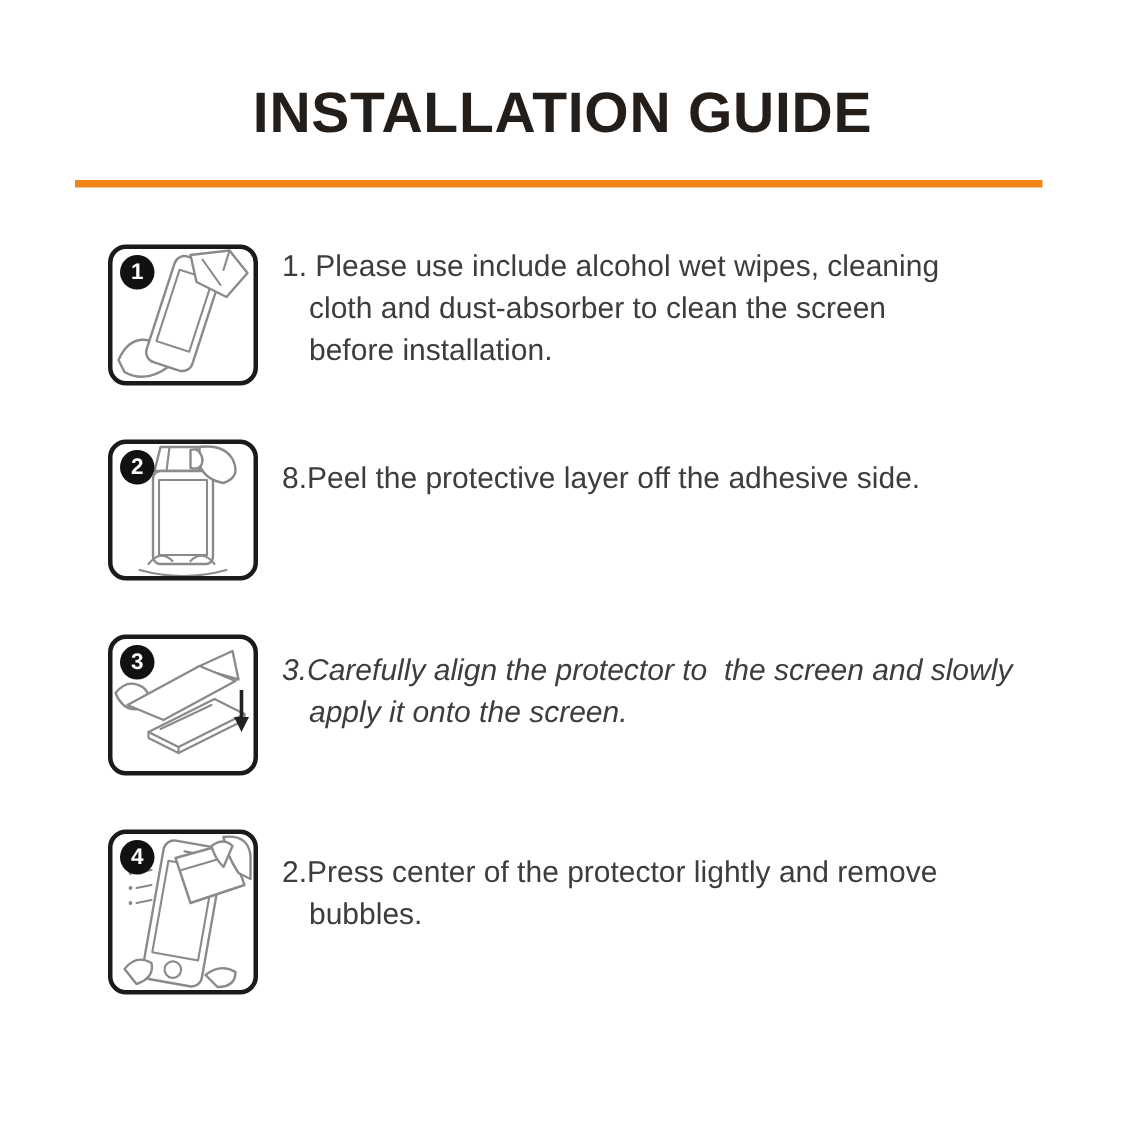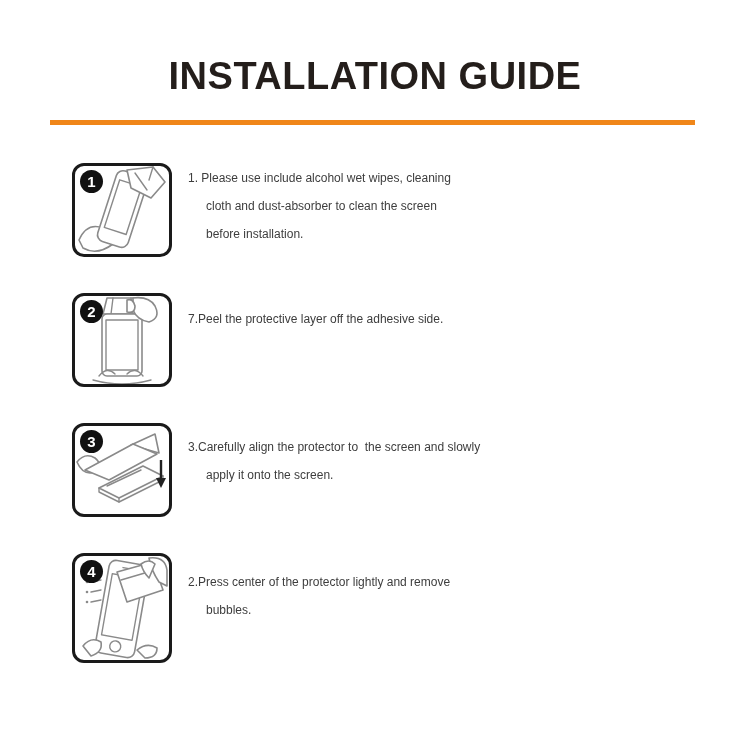--- a/index.html
+++ b/index.html
@@ -60,30 +60,30 @@
     font-size: 15px;
     font-weight: 700;
     display: flex;
     align-items: center;
     justify-content: center;
     z-index: 2;
   }
   .step-text {
     margin: 0 0 0 16px;
     max-width: 520px;
-    font-size: 12px;
+    font-size: 20px;
     line-height: 28px;
     color: #3d3d3d;
     white-space: pre-wrap;
     padding-left: 18px;
     text-indent: -18px;
   }
   .mt1 { margin-top: 1px; }
   .mt12 { margin-top: 12px; }
-  .mt10 { margin-top: 10px; }
+  .mt10 { margin-top: 10px; font-style: italic; }
   .mt15 { margin-top: 15px; }
   .art { stroke: #8a8a8a; stroke-width: 1.6; fill: #ffffff; stroke-linecap: round; stroke-linejoin: round; }
   .artline { stroke: #8a8a8a; stroke-width: 1.4; fill: none; stroke-linecap: round; stroke-linejoin: round; }
 </style>
 </head>
 <body>
 
 <div class="page">
 
   <h1 class="title">INSTALLATION GUIDE</h1>
@@ -119,21 +119,21 @@
         <line class="artline" x1="56" y1="2" x2="58" y2="18"></line>
         <rect class="art" x="27" y="18" width="40" height="62" rx="5"></rect>
         <rect class="artline" x="31" y="24" width="32" height="50"></rect>
         <path class="art" d="M58,2 Q74,0 80,10 Q86,22 74,26 Q62,24 58,14 Z"></path>
         <path class="art" d="M52,4 Q58,2 60,10 Q60,18 52,16 Z"></path>
         <path class="artline" d="M24,80 Q32,70 40,78"></path>
         <path class="artline" d="M52,78 Q60,70 68,80"></path>
         <path class="artline" d="M18,84 Q47,92 76,84"></path>
       </svg>
     </div>
-    <p class="step-text mt12">7.Peel the protective layer off the adhesive side.</p>
+    <p class="step-text mt12">8.Peel the protective layer off the adhesive side.</p>
   </div>
 
   <div class="step-row">
     <div class="illus">
       <span class="badge">3</span>
       <svg width="94" height="88" viewBox="0 0 94 88">
         <path class="art" d="M2,36 Q10,26 20,32 Q28,38 20,46 Q8,50 2,36 Z"></path>
         <path class="art" d="M56,19 L80,8 84,27 Z"></path>
         <path class="art" d="M10,44 L58,18 82,28 34,54 Z"></path>
         <path class="art" d="M24,62 L68,40 88,50 44,72 Z"></path>

